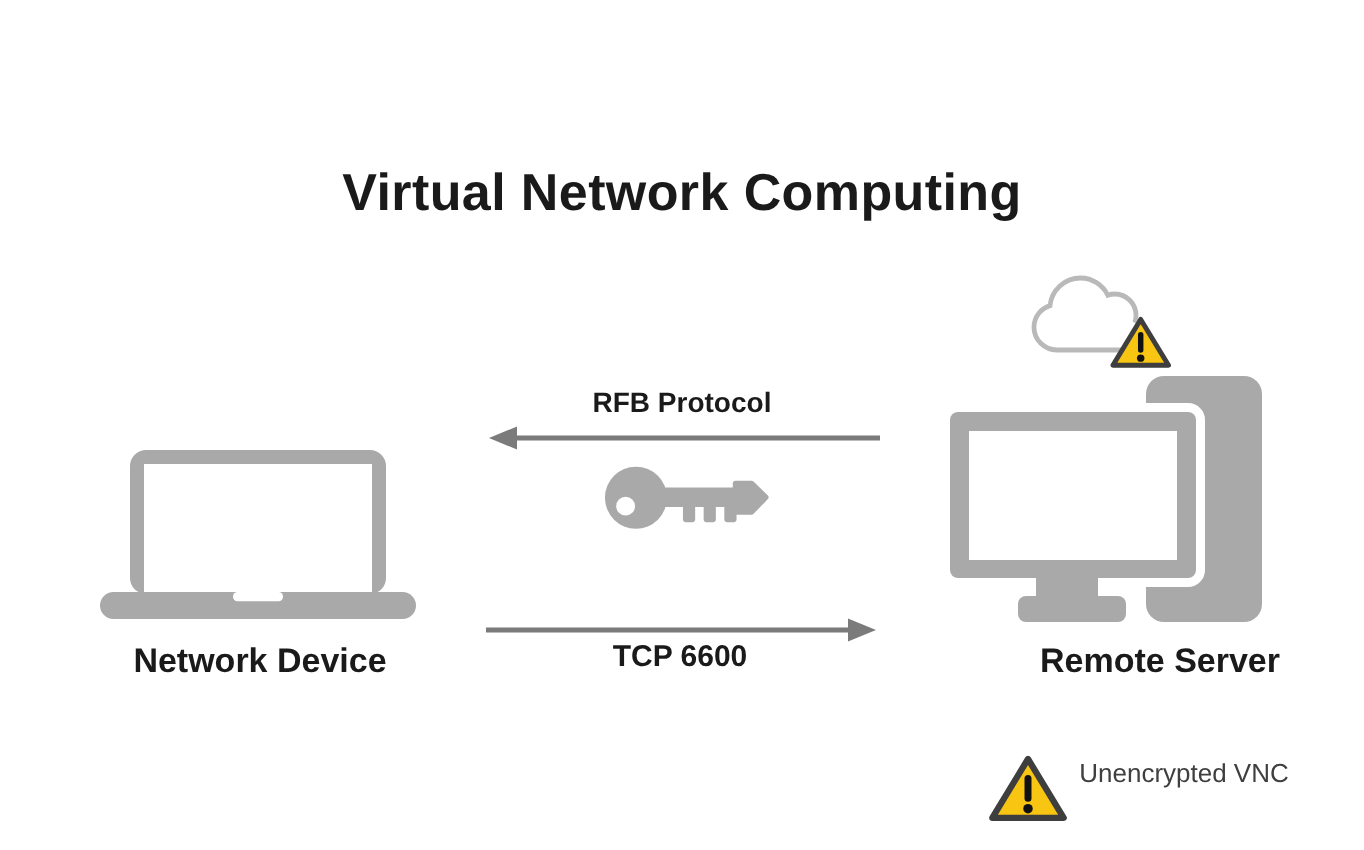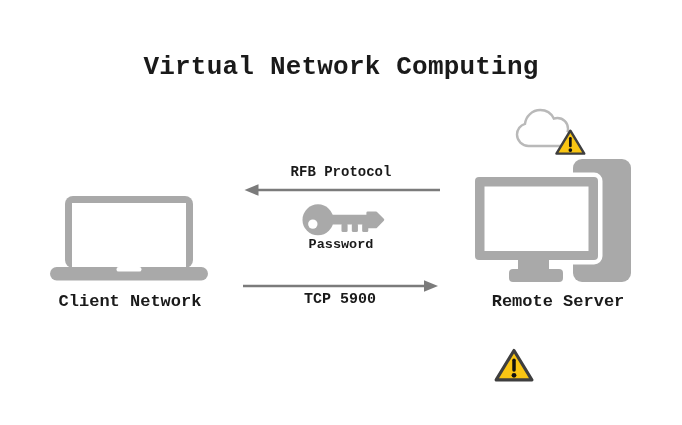--- a/index.html
+++ b/index.html
@@ -1,28 +1,28 @@
 <!DOCTYPE html>
 <html style="--background: #ffffff; --device-gray: #a9a9a9; --arrow-gray: #7b7b7b; --cloud-stroke: #b9b9b9; --warning-yellow: #f9c513; --warning-border: #3e3e3e; --text: #1a1a1a; --footnote-text: #3f3f3f;"><head>
 <meta charset="utf-8">
 <style>
   html,body{margin:0;padding:0;background:#fff;}
   .canvas{
     position:relative;width:682px;height:395px;background:var(--background,#fff);
-    font-family:Liberation Mono, monospace;overflow:hidden;
+    font-family:Liberation Sans, sans-serif;overflow:hidden;margin-top:29px;
   }
   .abs{position:absolute;}
   .ctr{transform:translateX(-50%);text-align:center;white-space:nowrap;}
   .title{
     left:341px;top:52px;font-size:26px;font-weight:800;color:var(--text,#1a1a1a);
     letter-spacing:.2px;
   }
   .node-label{font-size:17px;font-weight:700;color:var(--text,#1a1a1a);}
   .client-label{left:130px;top:292px;}
-  .server-label{left:558px;top:292px;text-align:center;}
+  .server-label{left:580px;top:292px;text-align:center;}
   .conn-label{font-weight:700;color:var(--text,#1a1a1a);}
   .rfb-label{left:341px;top:164px;font-size:14px;text-align:right;}
   .auth-label{left:341px;top:237px;font-size:13.5px;line-height:16.5px;}
   .tcp-label{left:340px;top:291px;font-size:15px;}
   .footnote-text{
     left:592px;top:350px;font-size:13px;line-height:16.5px;
     color:var(--footnote-text,#3f3f3f);font-weight:400;
   }
   svg .gray{fill:var(--device-gray,#a9a9a9);}
   svg .white{fill:#ffffff;}
@@ -100,25 +100,25 @@
       <line class="excl" x1="30" y1="19" x2="30" y2="33"></line>
       <circle class="excl-dot" cx="30" cy="40.5" r="3.4"></circle>
     </g>
   </svg>
 
   <div class="abs ctr title">Virtual Network Computing</div>
 
   <div class="abs ctr conn-label rfb-label">RFB Protocol</div>
 
   <div class="abs ctr conn-label auth-label">
-    <div>Password</div>
   </div>
 
-  <div class="abs ctr conn-label tcp-label">TCP 5900</div>
+  <div class="abs ctr conn-label tcp-label">TCP 6600</div>
 
-  <div class="abs ctr node-label client-label">Client Network</div>
+  <div class="abs ctr node-label client-label">Network Device</div>
 
   <div class="abs ctr node-label server-label">Remote Server</div>
 
   <div class="abs ctr footnote-text">
+    <div>Unencrypted VNC</div>
   </div>
 
 </div>
 
 </body></html>

